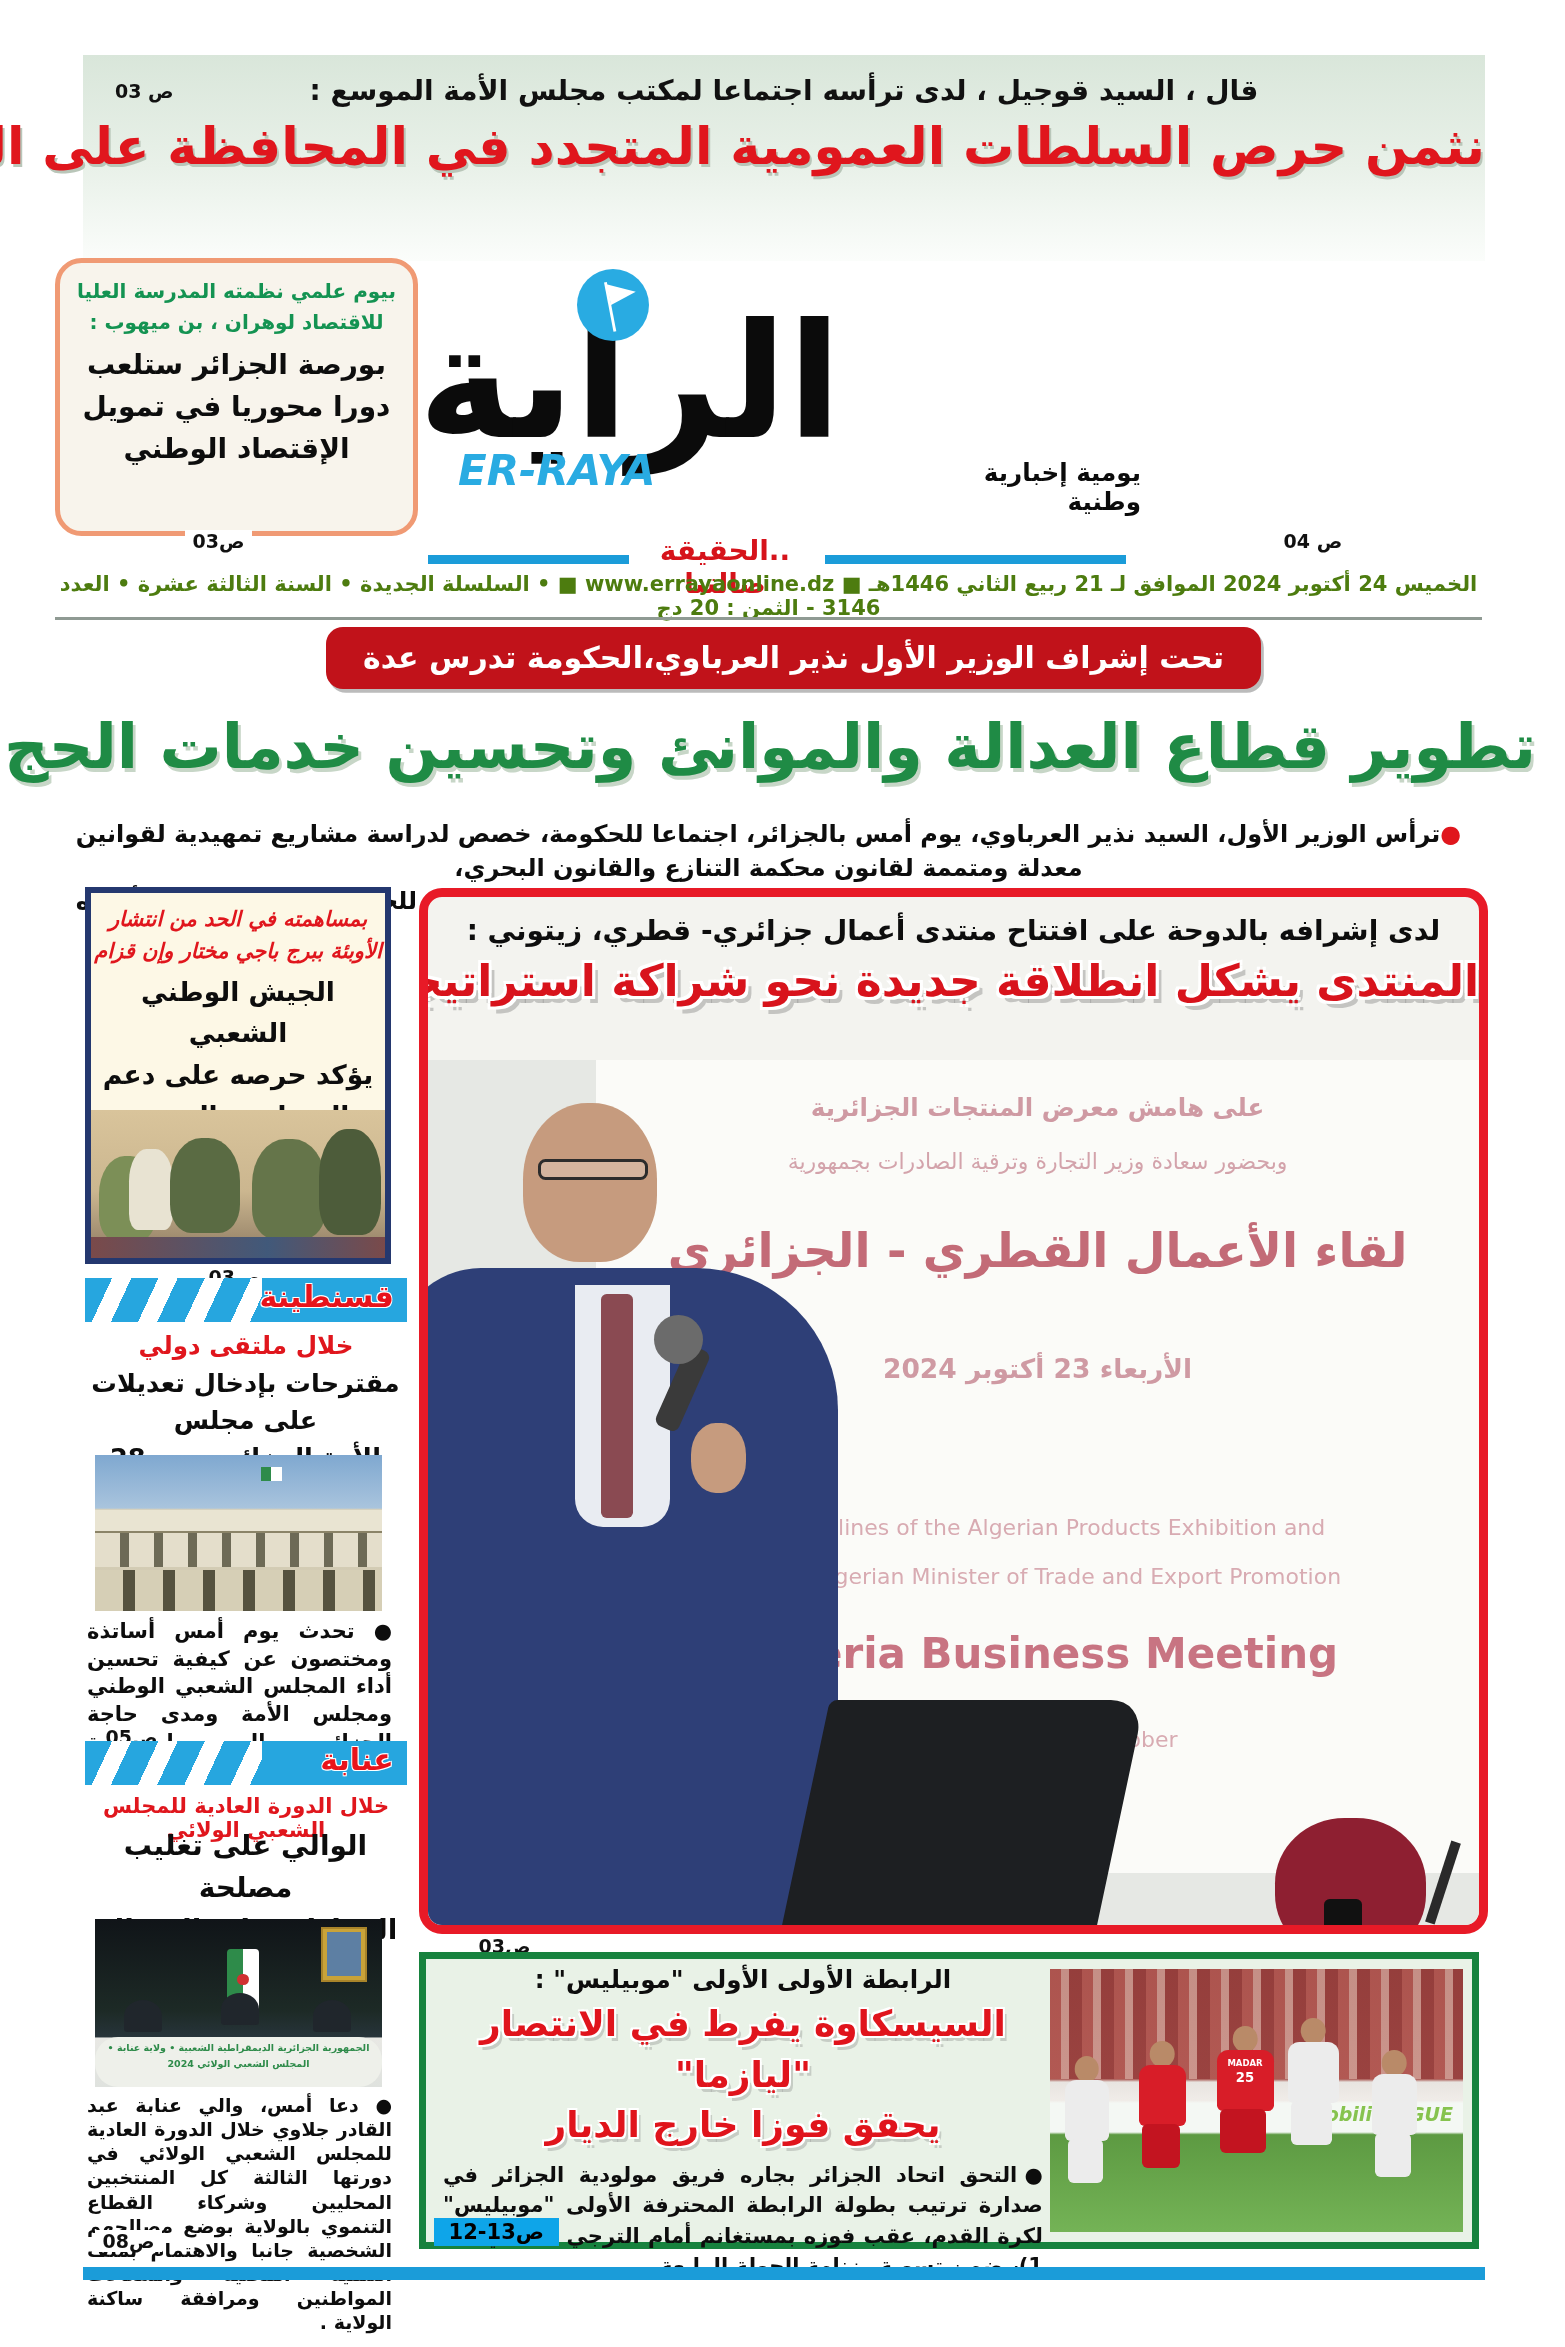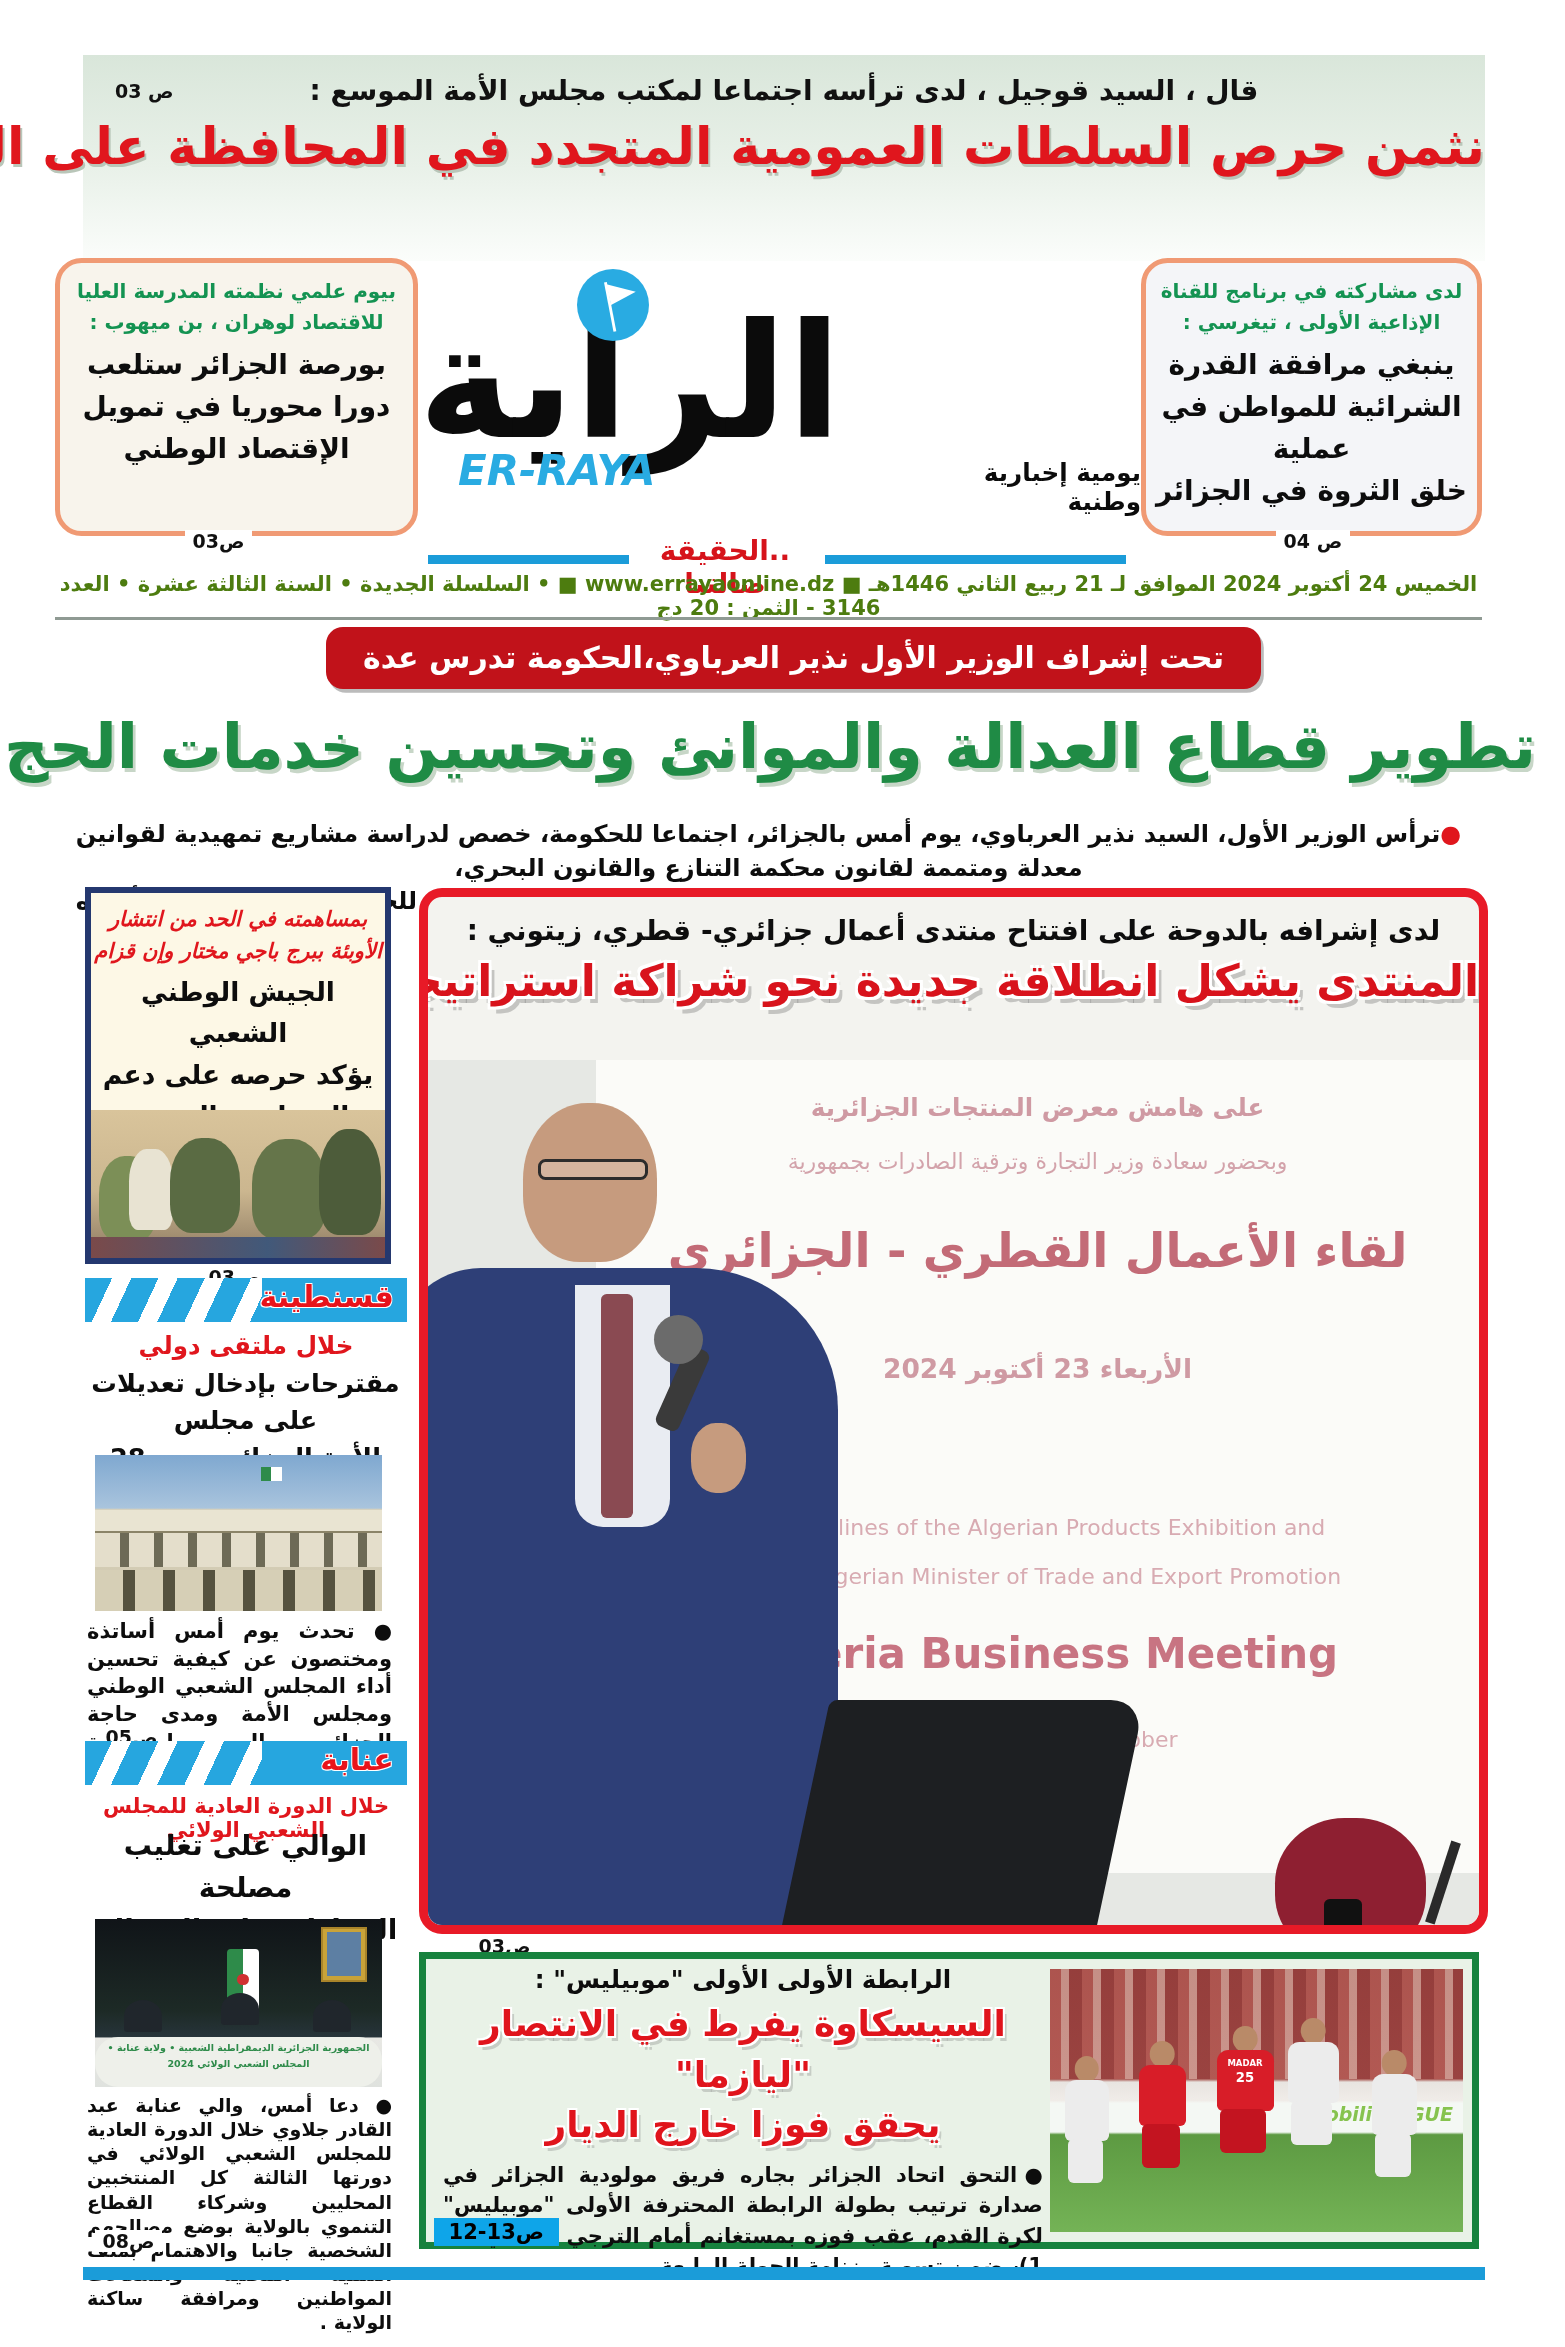--- a/index.html
+++ b/index.html
@@ -170,27 +170,20 @@
 
   <div class="abs side-box leftb">
     <div class="box-kicker pre">بيوم علمي نظمته المدرسة العليا
 للاقتصاد لوهران ، بن ميهوب :</div>
     <div class="box-headline pre">بورصة الجزائر ستلعب
 دورا محوريا في تمويل
 الإقتصاد الوطني</div>
   </div>
   <div class="abs pageref-chip chip-pos-l">ص03</div>
 
-  <div class="abs side-box rightb">
-    <div class="box-kicker pre">لدى مشاركته في برنامج للقناة
-الإذاعية الأولى ، تيغرسي :</div>
-    <div class="box-headline pre">ينبغي مرافقة القدرة
-الشرائية للمواطن في عملية
-خلق الثروة في الجزائر</div>
-  </div>
   <div class="abs pageref-chip chip-pos-r">ص 04</div>
 
   <div class="abs logo-wrap">
     <div class="abs logo-ar">الراية</div>
     <div class="abs flag-circle">
       <svg width="72" height="72" viewBox="0 0 76 76">
         <line x1="30" y1="14" x2="40" y2="66" stroke="#ffffff" stroke-width="3"></line>
         <path d="M31 16 L62 24 L36 38 Z" fill="#ffffff"></path>
       </svg>
     </div>

